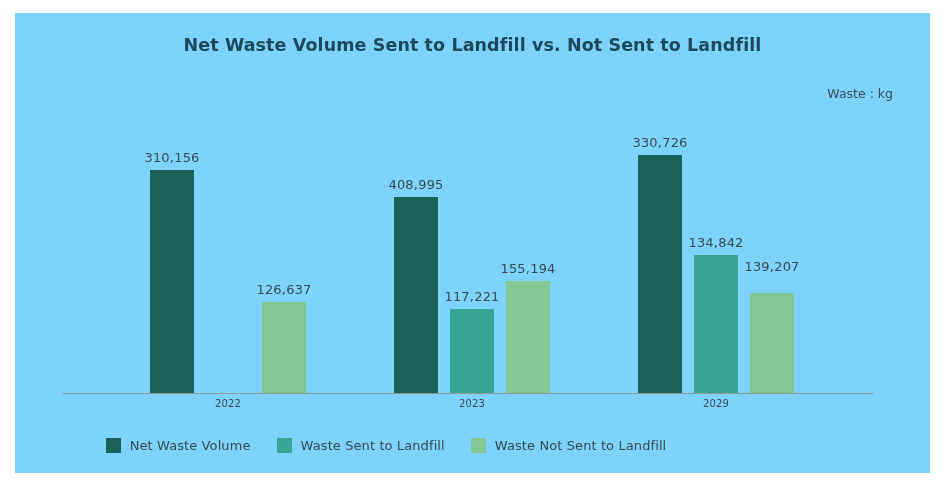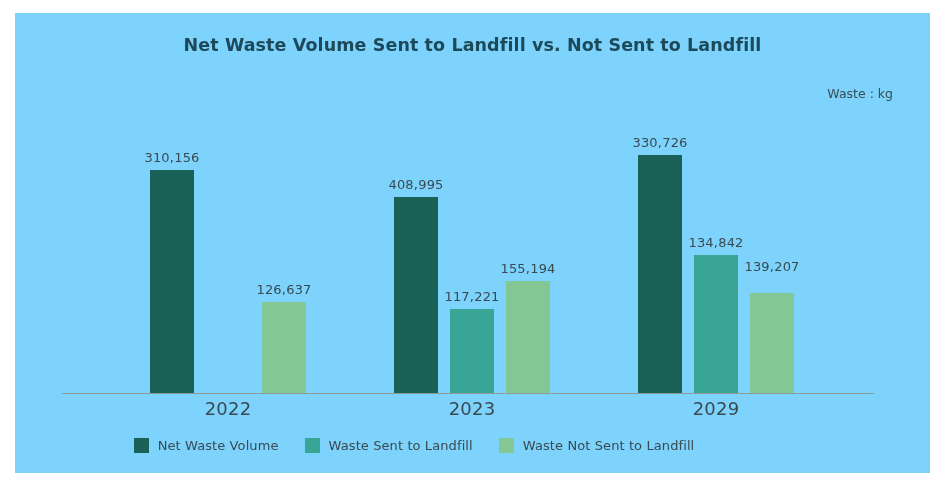--- a/index.html
+++ b/index.html
@@ -87,37 +87,36 @@
     transform: translateX(-50%);
     font-size: 13px;
     color: #3a4a52;
     white-space: nowrap;
     letter-spacing: 0.2px;
   }
 
   .group-label {
     position: absolute;
     top: 385px;
-    font-size: 18px;
+    font-size: 10px;
     color: #3a4a52;
     text-align: center;
     white-space: nowrap;
     letter-spacing: 0.2px;
   }
 
   #legend {
     position: absolute;
     left: 0;
     top: 425px;
     width: 742px;
     display: flex;
     justify-content: center;
     align-items: center;
     gap: 26px;
-    padding-left: 28px;
   }
 
   .legend-item {
     display: flex;
     align-items: center;
     gap: 9px;
   }
 
   .legend-swatch {
     width: 15px;

